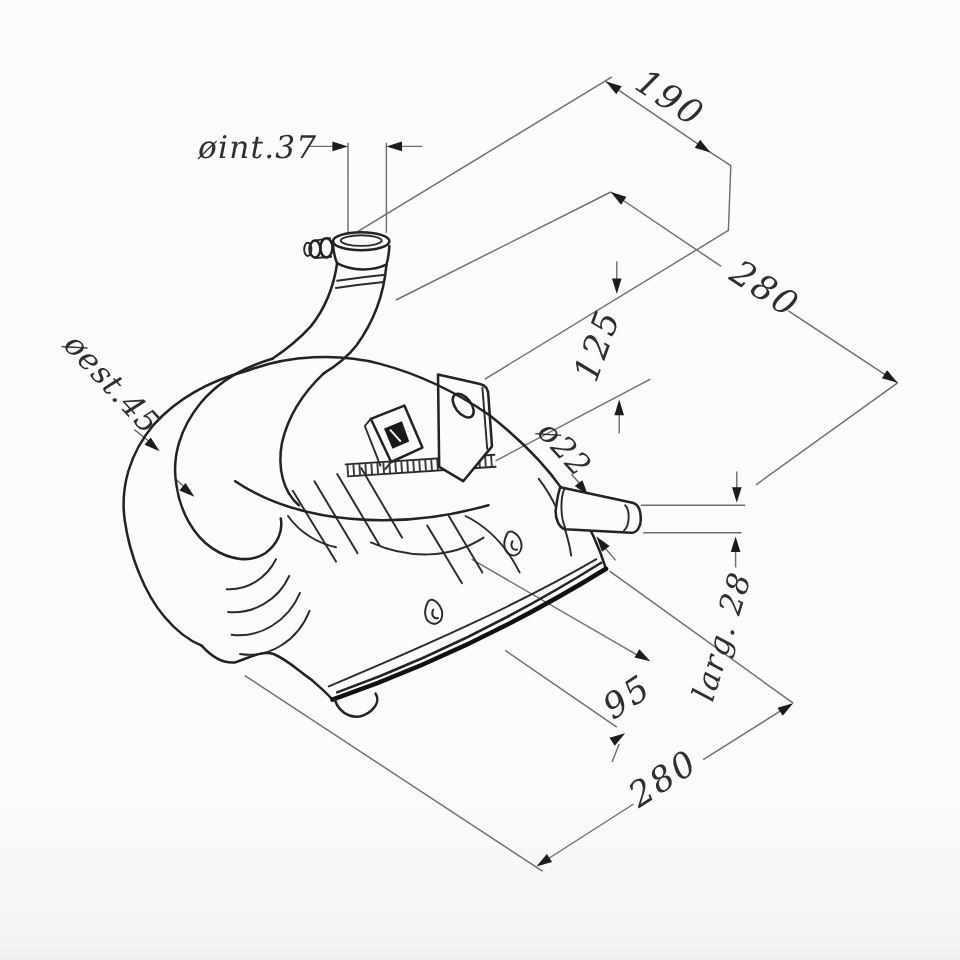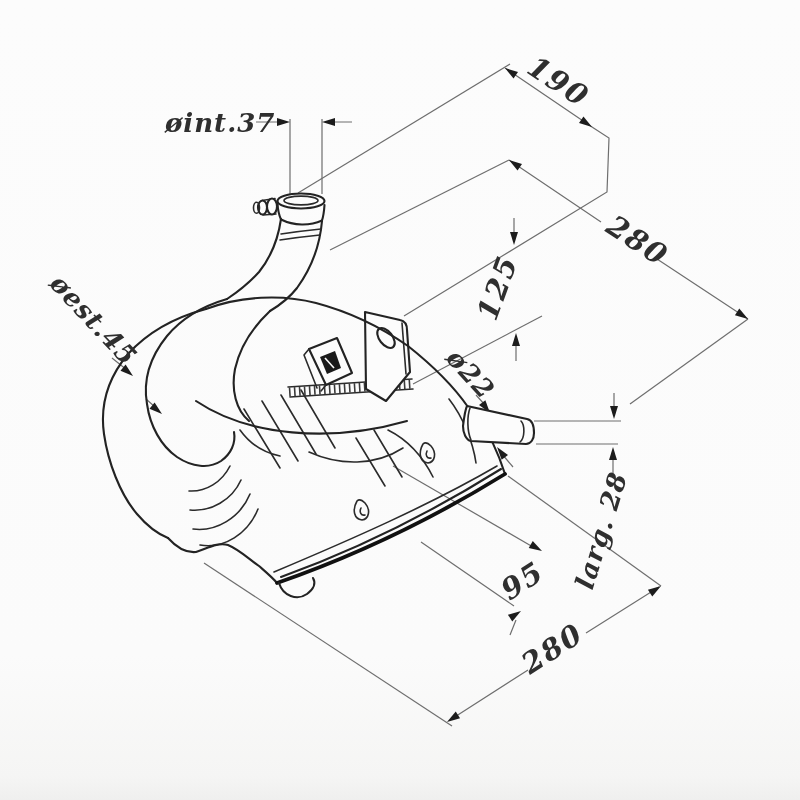--- a/index.html
+++ b/index.html
@@ -1,21 +1,20 @@
 <!DOCTYPE html>
 <html><head>
 <meta charset="utf-8">
 <style>
   html,body{margin:0;padding:0;background:#e8e8e8;}
   .stage{
     width:800px;height:800px;position:relative;margin:0 auto;
     background:linear-gradient(180deg,#fcfcfc 0%,#fbfbfb 82%,#f5f5f4 97%,#efefee 100%);
     overflow:hidden;
     font-family:"DejaVu Serif","Liberation Serif",serif;
-    font-weight:bold;
   }
   svg{position:absolute;left:0;top:0;}
   .art{stroke:#232323;fill:none;stroke-width:2.1;stroke-linecap:round;stroke-linejoin:round;}
   .art-thin{stroke:#2b2b2b;fill:none;stroke-width:1.6;stroke-linecap:round;stroke-linejoin:round;}
   .art-thick{stroke:#111;fill:none;stroke-width:3.8;stroke-linecap:round;stroke-linejoin:round;}
   .art-fill{stroke:#232323;fill:#fcfcfc;stroke-width:2.1;stroke-linejoin:round;}
   .dim{stroke:#6e6e6e;fill:none;stroke-width:1.2;stroke-linecap:butt;}
   .serr{stroke:#3a3a3a;stroke-width:9;stroke-dasharray:1.6 3.4;fill:none;}
   .arrow{fill:#1c1c1c;stroke:none;}
   text{fill:#2f2f2f;font-style:italic;font-family:"DejaVu Serif","Liberation Serif",serif;}

